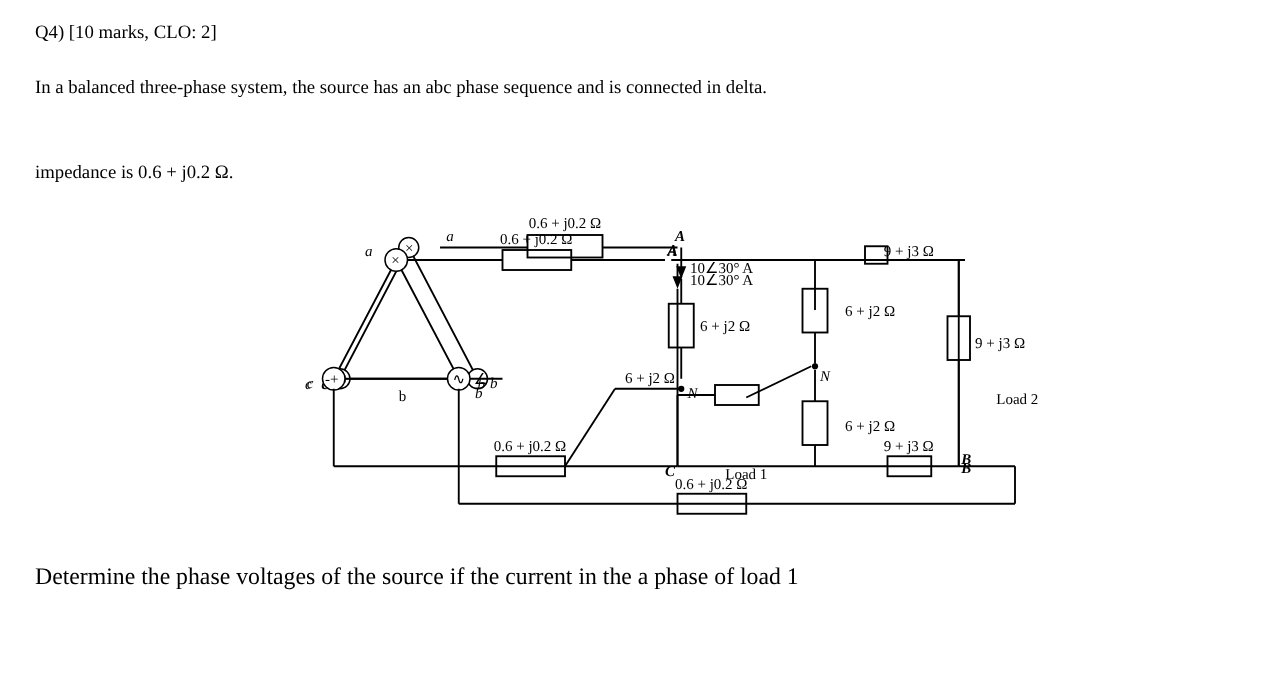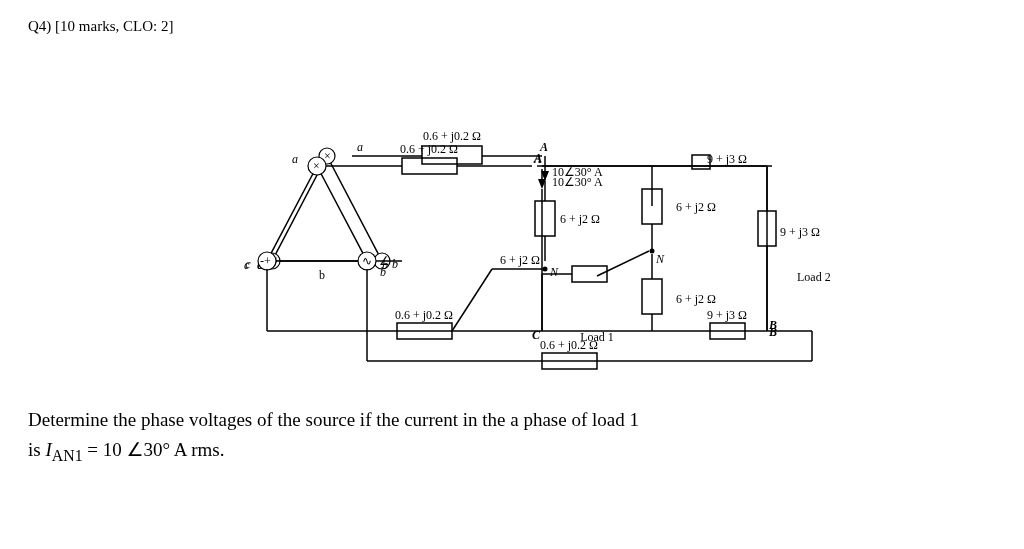--- a/index.html
+++ b/index.html
@@ -7,21 +7,21 @@
       background: #fff;
       font-family: 'Times New Roman', Times, serif;
       font-size: 15px;
       color: #000;
       width: 1024px;
       min-height: 549px;
       padding: 18px 28px 18px 28px;
     }
     .question-header {
       font-size: 15px;
-      margin-bottom: 4px;
+      margin-bottom: 24px;
     }
     .problem-text {
       font-size: 15px;
       line-height: 1.5;
       margin-bottom: 14px;
       text-align: justify;
     }
     .circuit-container {
       display: flex;
       justify-content: center;
@@ -39,23 +39,24 @@
       line-height: 1.6;
       text-align: justify;
     }
   </style>
 </head>
 <body>
 
 <p class="question-header">Q4) [10 marks, CLO: 2]</p>
 
 <div class="problem-text">
+  <span>In a balanced three-phase system, the source has an abc phase sequence and is connected in delta.</span><br>
   <br>
   <br>
-  <br>
+  <span>impedance is 0.6 + j0.2 Ω.</span>
 </div>
 
 <div class="circuit-container">
   <svg class="circuit-svg" viewBox="0 0 700 270" xmlns="http://www.w3.org/2000/svg">
 
     <style>
       text { font-family: 'Times New Roman', Times, serif; font-size: 12px; fill: #000; }
       .label { font-size: 12px; }
       .small { font-size: 11px; }
       line, path, rect, polyline { stroke: #000; stroke-width: 1.5; fill: none; }
@@ -212,14 +213,13 @@
 
     <rect x="380" y="232" width="55" height="16" fill="white" stroke="#000" stroke-width="1.5"></rect>
     <text x="407" y="228" text-anchor="middle" font-size="11">0.6 + j0.2 Ω</text>
 
     <text x="607" y="208" font-size="13" font-style="italic" font-weight="bold">B</text>
   </svg>
 </div>
 
 <div class="determine-text">
   <span>Determine the phase voltages of the source if the current in the a phase of load 1</span><br>
-  <span>is <i>I</i><sub>AN1</sub> = 10 ∠30° A rms.</span>
 </div>
 
 </body></html>

